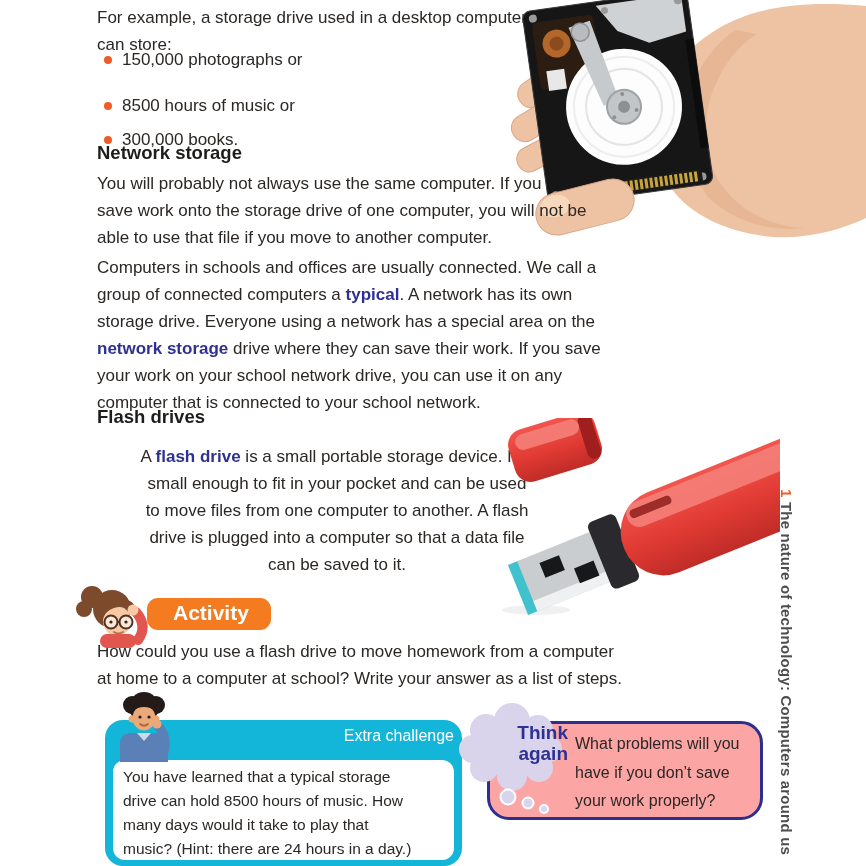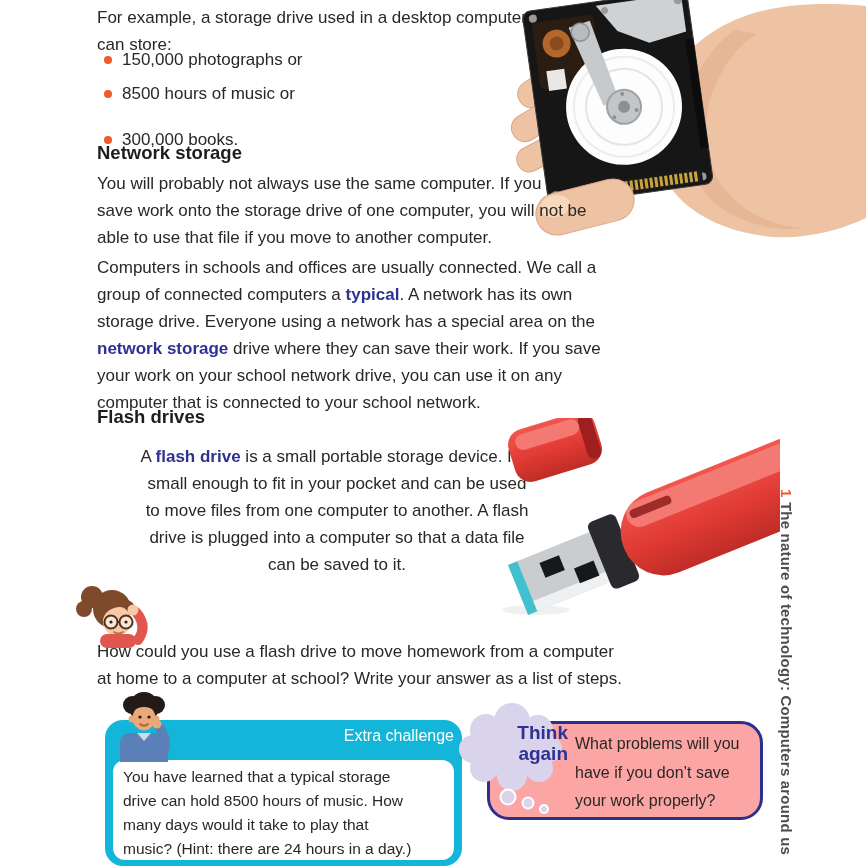--- a/index.html
+++ b/index.html
@@ -59,21 +59,21 @@
 
 <div class="page">
 
   <div class="abs body-text" style="left:97px;top:4px;width:600px;">For example, a storage drive used in a desktop computer
 can store:</div>
 
   <div class="bullet-row" style="left:104px;top:50px;">
     <span class="bullet-dot"></span>
     <span class="bullet-label">150,000 photographs or</span>
   </div>
-  <div class="bullet-row" style="left:104px;top:84px;">
+  <div class="bullet-row" style="left:104px;top:96px;">
     <span class="bullet-dot"></span>
     <span class="bullet-label">8500 hours of music or</span>
   </div>
   <div class="bullet-row" style="left:104px;top:130px;">
     <span class="bullet-dot"></span>
     <span class="bullet-label">300,000 books.</span>
   </div>
 
   <figure class="abs" style="left:505px;top:0;width:361px;height:240px;margin:0;">
     <svg width="361" height="240" viewBox="0 0 361 240">
@@ -194,20 +194,21 @@
         <rect x="30" y="-17" width="21" height="16" fill="#17181a"></rect>
         <rect x="60" y="1" width="21" height="16" fill="#17181a"></rect>
         <rect x="88" y="-36" width="30" height="72" rx="6" fill="#2a2a2e"></rect>
         <rect x="114" y="-42" width="228" height="86" rx="42" fill="url(#redg)"></rect>
         <rect x="128" y="-38" width="196" height="26" rx="13" fill="#f5837b" opacity="0.85"></rect>
         <rect x="132" y="-32" width="44" height="9" rx="4" fill="#8e1f1c" opacity="0.85"></rect>
       </g>
     </svg>
   </figure>
 
+  <div class="activity-badge">Activity</div>
   <figure class="abs" style="left:76px;top:584px;width:92px;height:64px;margin:0;z-index:2;">
     <svg width="92" height="64" viewBox="0 0 92 64">
       <circle cx="16" cy="13" r="11" fill="#7d4a2c"></circle>
       <circle cx="8" cy="25" r="8" fill="#7d4a2c"></circle>
       <circle cx="36" cy="25" r="19" fill="#7d4a2c"></circle>
       <ellipse cx="41" cy="37" rx="14" ry="15" fill="#f8c9a4"></ellipse>
       <path d="M24,30 Q28,12 52,16 Q62,20 59,32 Q50,20 38,24 Q28,27 26,38 Z" fill="#7d4a2c"></path>
       <rect x="24" y="50" width="36" height="14" rx="7" fill="#e1564e"></rect>
       <path d="M62,56 Q72,42 60,28" stroke="#e1564e" stroke-width="10" stroke-linecap="round" fill="none"></path>
       <circle cx="57" cy="26" r="5.5" fill="#f8c9a4"></circle>

